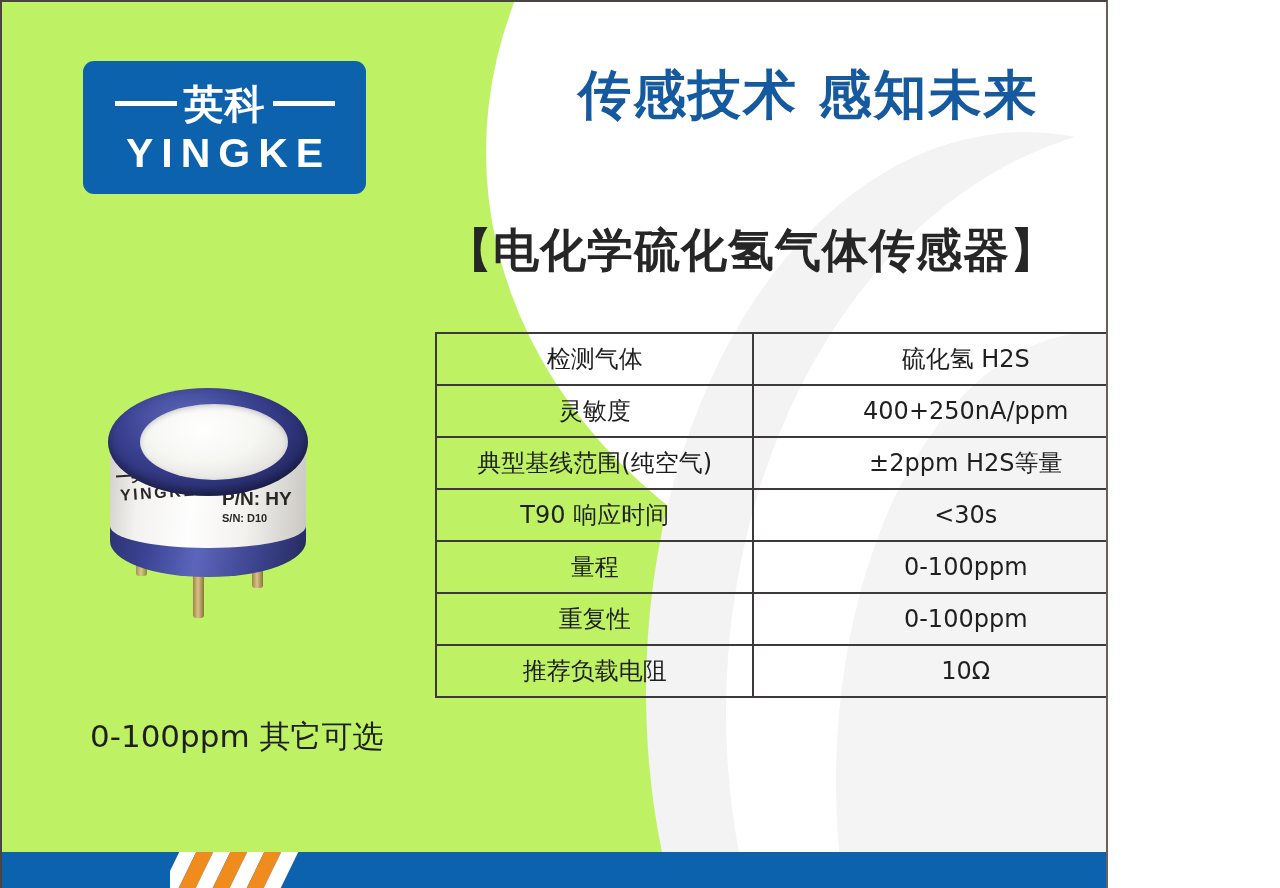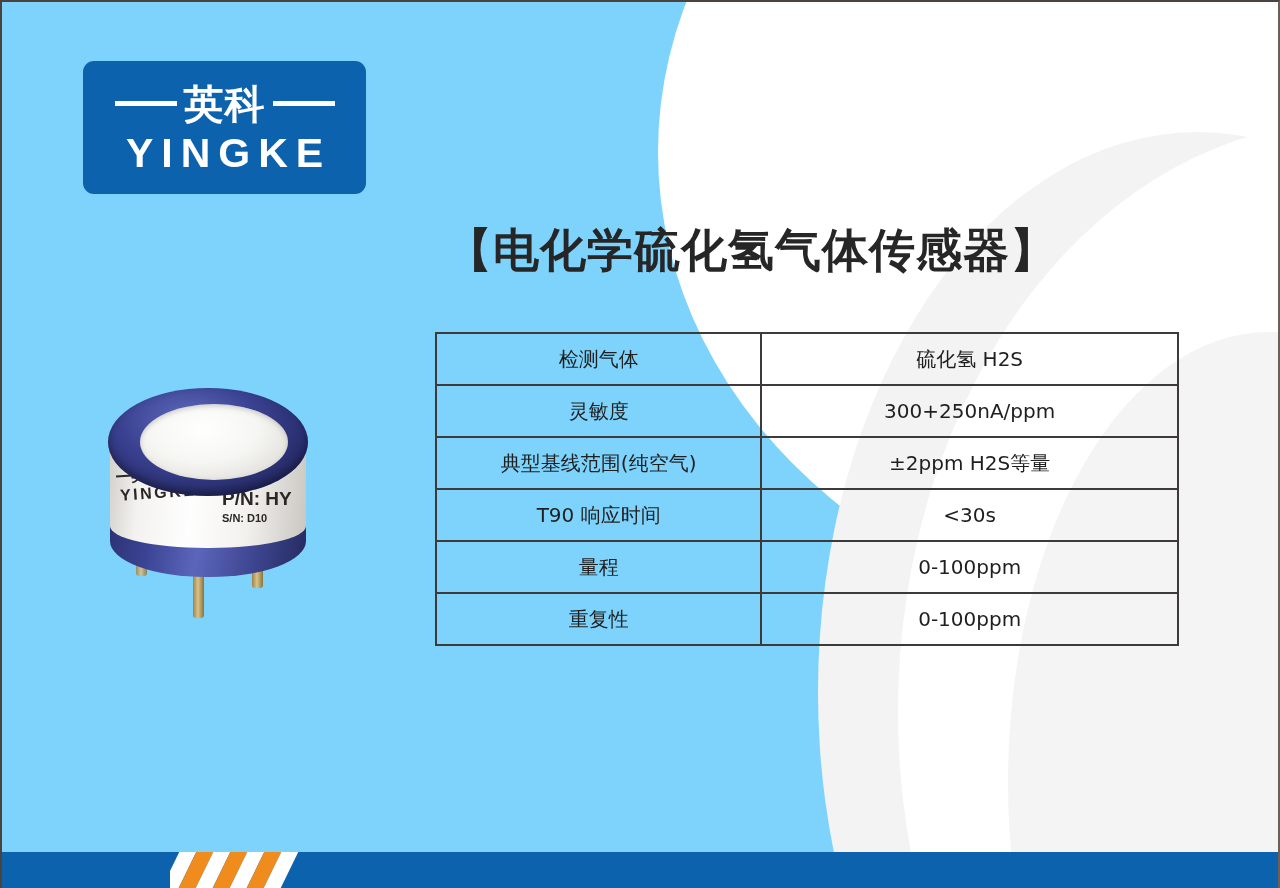--- a/index.html
+++ b/index.html
@@ -6,24 +6,24 @@
     margin: 0;
     padding: 0;
     background: #ffffff;
   }
   body {
     font-family: "Liberation Sans", "DejaVu Sans", sans-serif;
   }
 
   #page {
     position: relative;
-    width: 1280px;
+    width: 1108px;
     height: 888px;
     overflow: hidden;
-    background: #7dd3fc;
+    background: #bef264;
     box-sizing: border-box;
     border-left: 2px solid #4a4340;
     border-top: 2px solid #4a4340;
     border-right: 2px solid #6b5f58;
     text-decoration: underline;
   }
 
   
   .bg-layer {
     position: absolute;
@@ -158,23 +158,23 @@
     border-collapse: collapse;
     z-index: 3;
     background: transparent;
   }
   .spec-table td {
     border: 2px solid #3d3a39;
     height: 50px;
     text-align: center;
     vertical-align: middle;
     color: #1f1f1f;
-    font-size: 20px;
-    font-family: "DejaVu Sans", "Liberation Sans", sans-serif;
-    padding: 0 18px;
+    font-size: 24px;
+    font-family: "DejaVu Sans", "Liberation Sans", sans-serif;
+    padding: 0 6px;
     white-space: nowrap;
     margin-left: 36px;
   }
   .spec-table td.k { width: 310px; }
   .spec-table td.v { width: 430px; }
 
   
   .sensor {
     position: absolute;
     left: 100px;
@@ -326,48 +326,53 @@
 
   <div class="logo-box">
     <div class="logo-top">
       <span class="logo-rule"></span>
       <span class="logo-cn">英科</span>
       <span class="logo-rule"></span>
     </div>
     <div class="logo-en">YINGKE</div>
   </div>
 
+  <div class="tagline">传感技术 感知未来</div>
 
   <div class="product-title">【电化学硫化氢气体传感器】</div>
 
   <table class="spec-table">
     <tbody>
       <tr>
         <td class="k">检测气体</td>
         <td class="v">硫化氢 H2S</td>
       </tr>
       <tr>
         <td class="k">灵敏度</td>
-        <td class="v">300+250nA/ppm</td>
+        <td class="v">400+250nA/ppm</td>
       </tr>
       <tr>
         <td class="k">典型基线范围(纯空气)</td>
         <td class="v">±2ppm H2S等量</td>
       </tr>
       <tr>
         <td class="k">T90 响应时间</td>
         <td class="v">&lt;30s</td>
       </tr>
       <tr>
         <td class="k">量程</td>
         <td class="v">0-100ppm</td>
       </tr>
       <tr>
         <td class="k">重复性</td>
         <td class="v">0-100ppm</td>
+      </tr>
+      <tr>
+        <td class="k">推荐负载电阻</td>
+        <td class="v">10Ω</td>
       </tr>
     </tbody>
   </table>
 
   <div class="sensor">
     <div class="sensor-pin pin-left"></div>
     <div class="sensor-pin pin-right"></div>
     <div class="sensor-pin pin-front"></div>
     <div class="sensor-body-base"></div>
     <div class="sensor-label">
@@ -377,20 +382,21 @@
       <span class="lbl-text lbl-yk-en">YINGKE</span>
       <span class="lbl-text lbl-model">4H2S-</span>
       <span class="lbl-text lbl-pn">P/N: HY</span>
       <span class="lbl-text lbl-sn">S/N: D10</span>
     </div>
     <div class="sensor-rim">
       <div class="sensor-membrane"></div>
     </div>
   </div>
 
+  <div class="range-value">0-100ppm 其它可选</div>
 
   <div class="bottom-bar">
     <div class="stripes">
       <div class="stripe w" style="left:0px;"></div>
       <div class="stripe o" style="left:17px;"></div>
       <div class="stripe w" style="left:34px;"></div>
       <div class="stripe o" style="left:51px;"></div>
       <div class="stripe w" style="left:68px;"></div>
       <div class="stripe o" style="left:85px;"></div>
       <div class="stripe w" style="left:102px;"></div>

